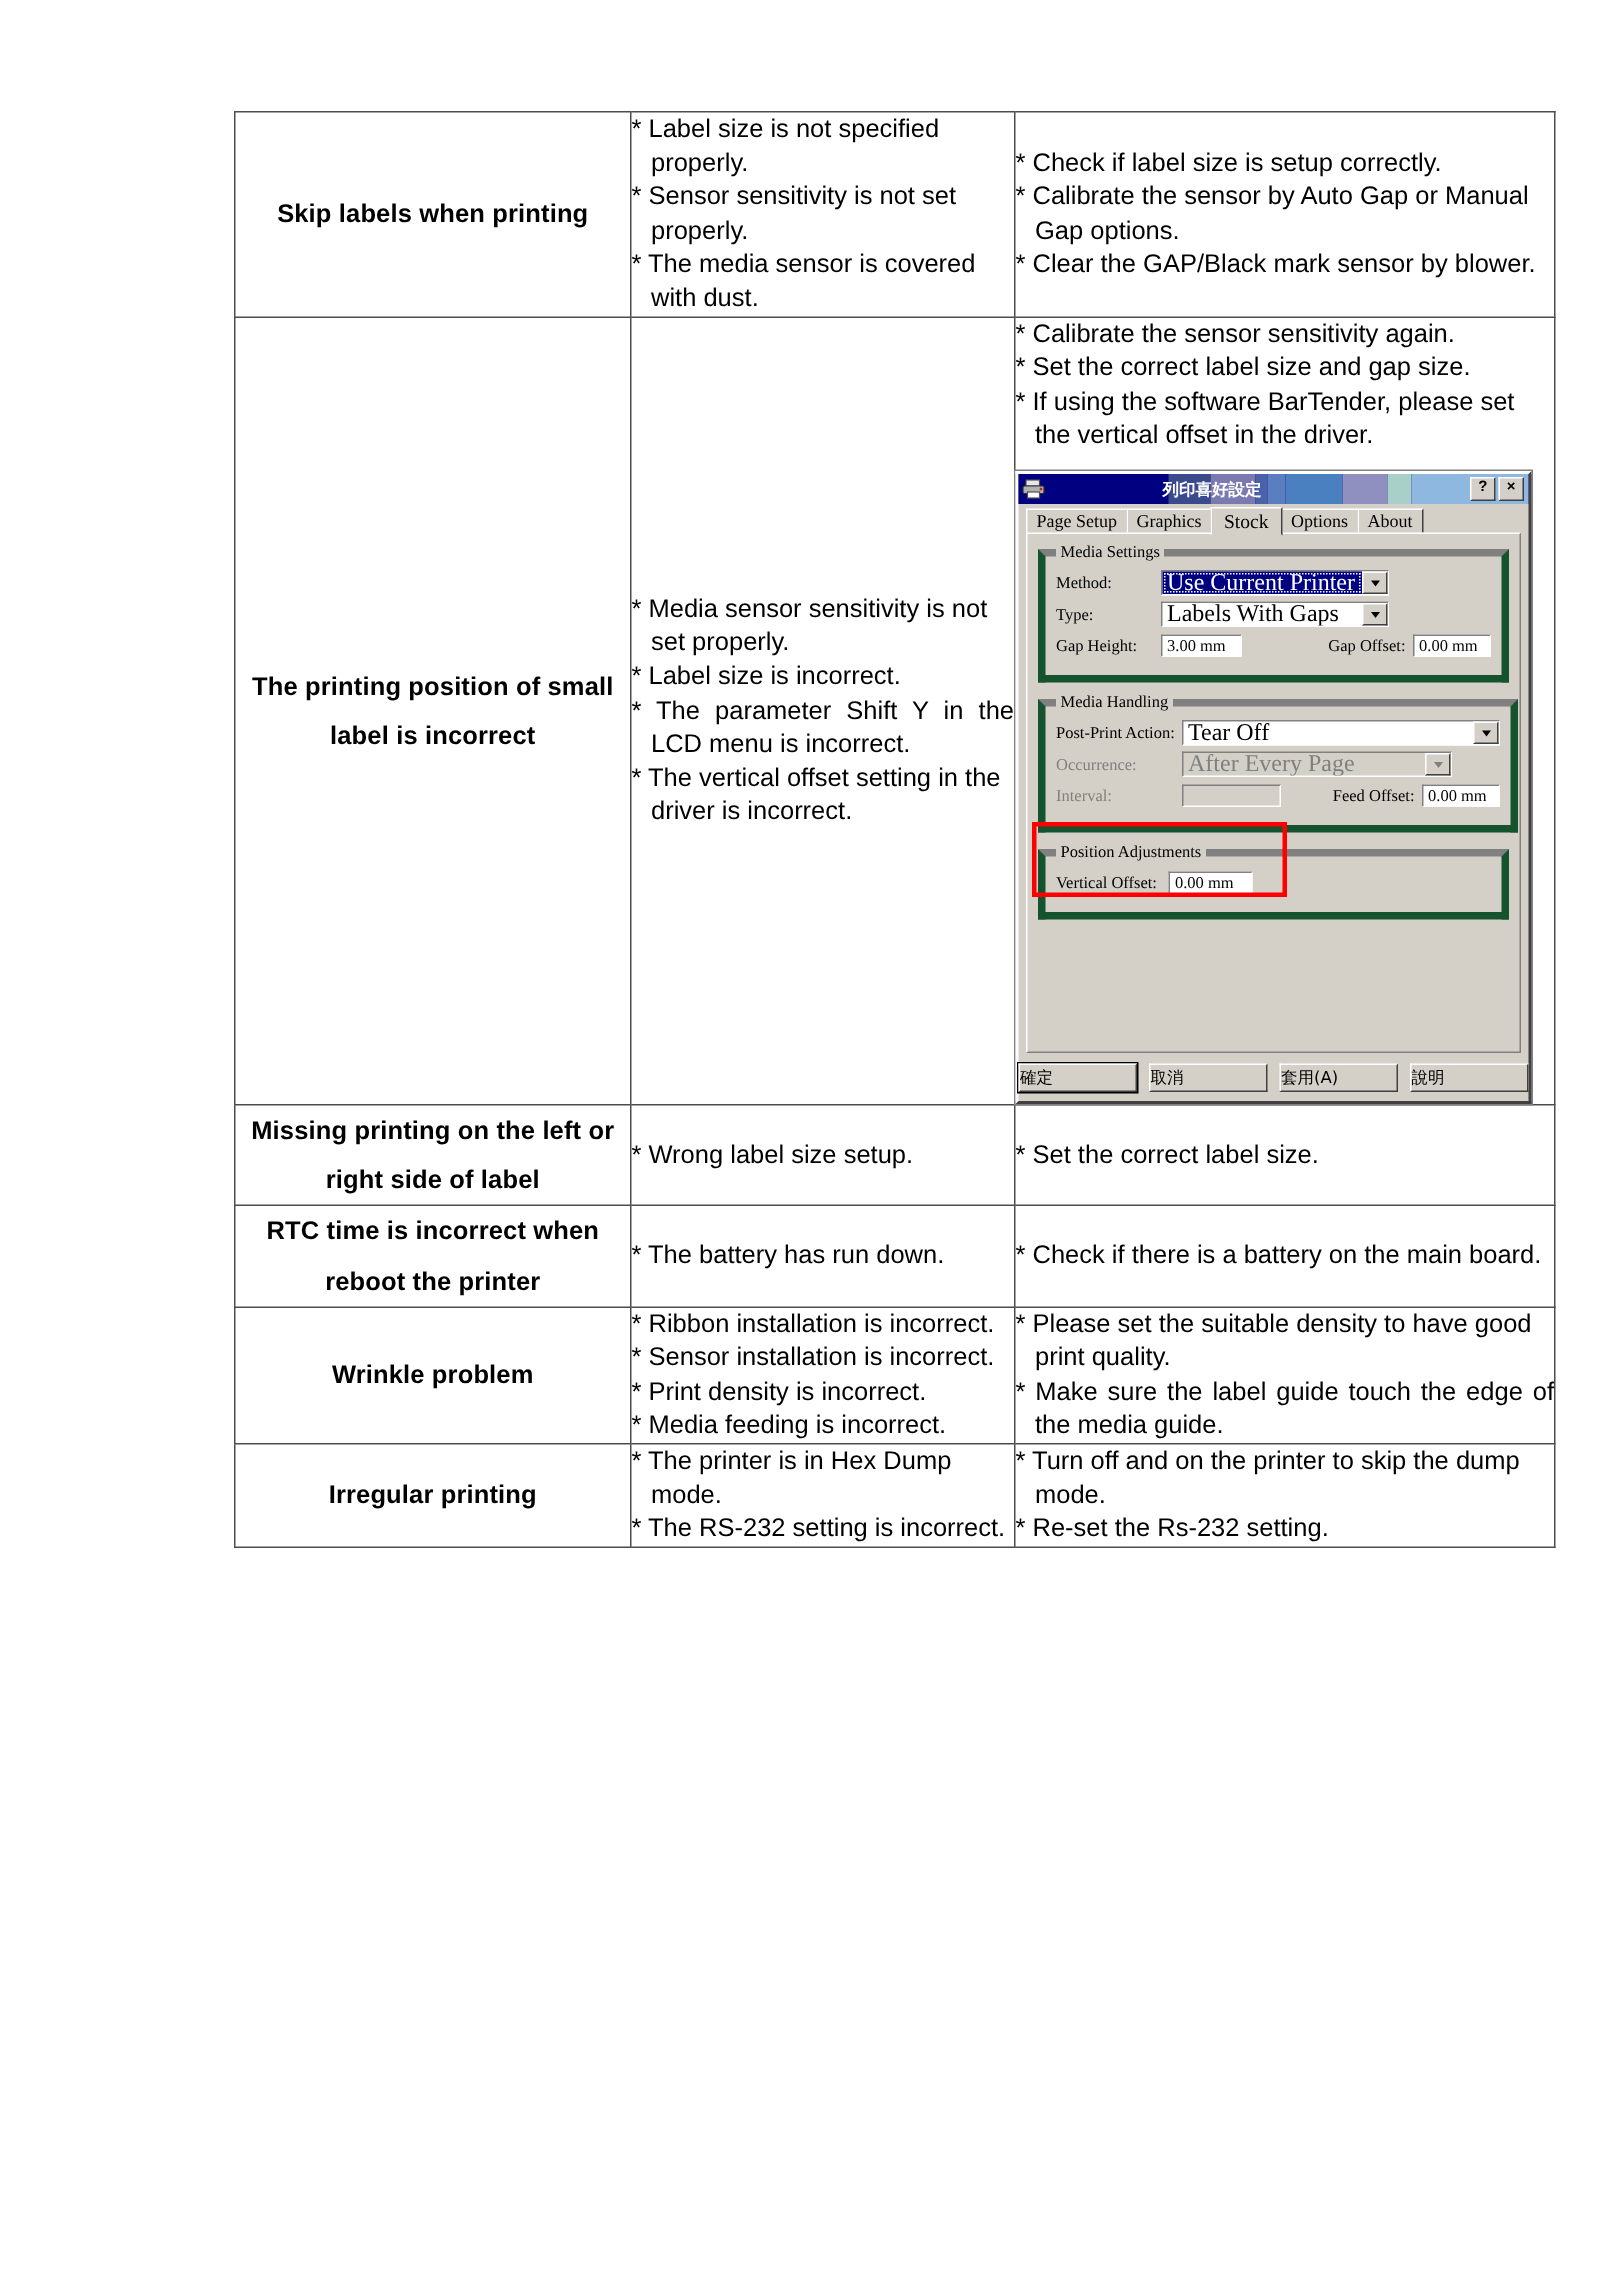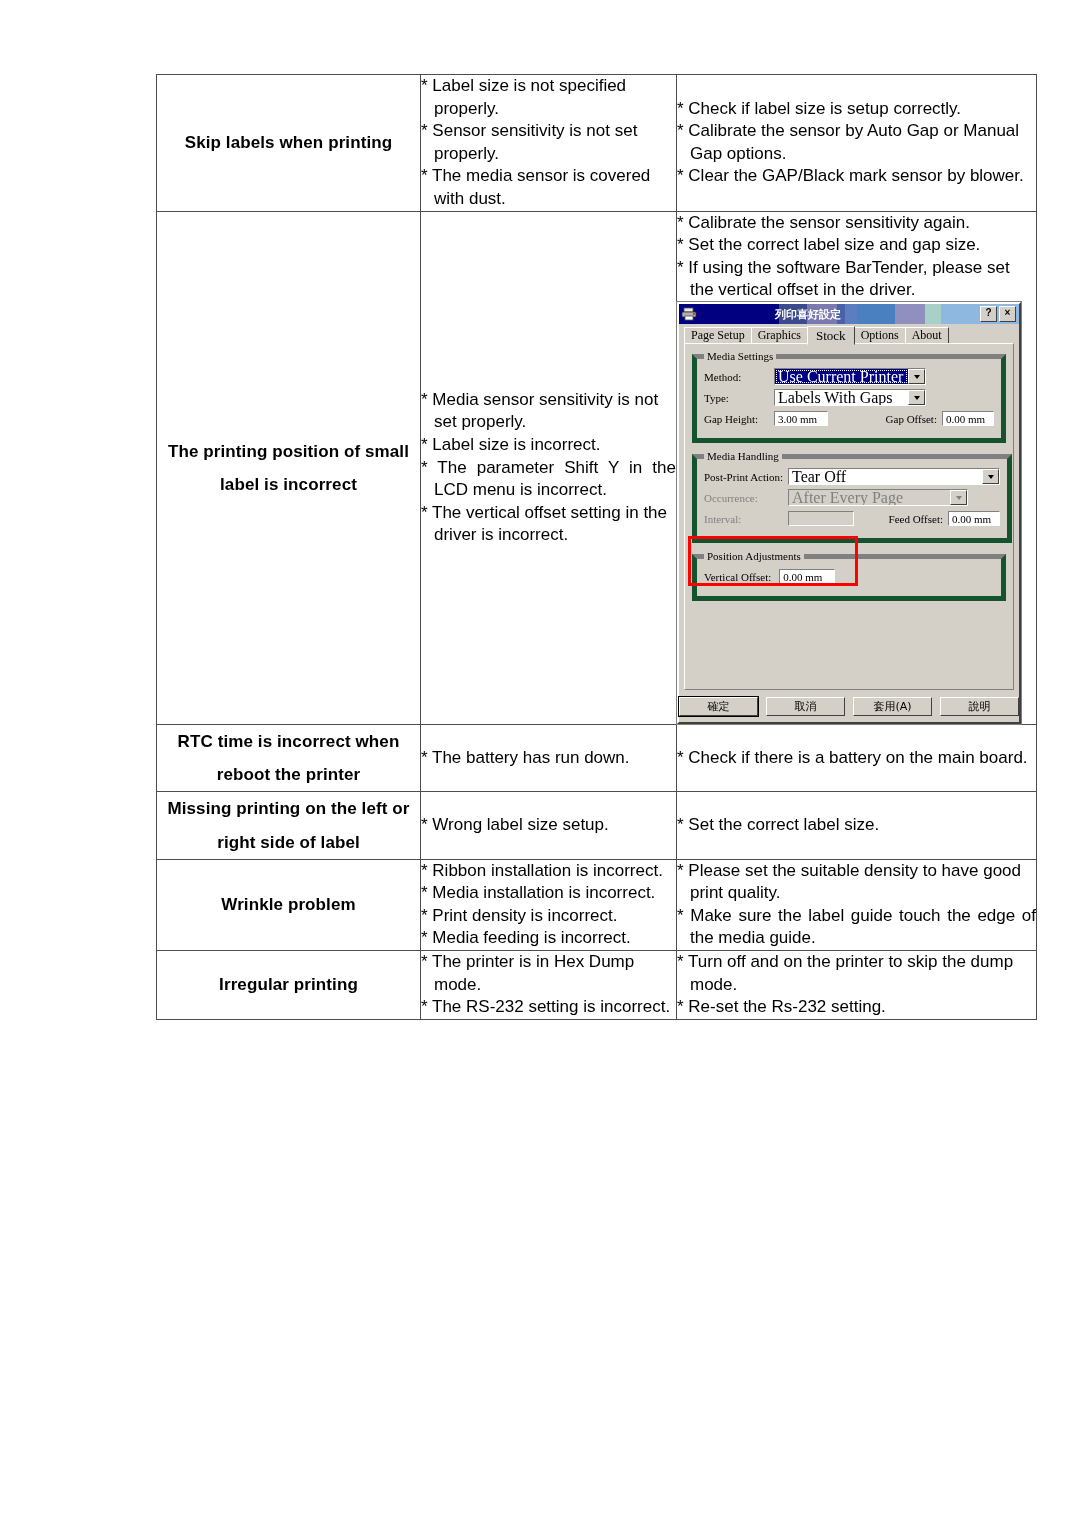--- a/index.html
+++ b/index.html
@@ -71,21 +71,21 @@
   
   .driver-cell {
     vertical-align: top;
     padding: 5px 3px 4px 5px;
   }
 
   
   .dlg {
     position: relative;
     width: 344px;
-    margin-top: 0;
+    margin-top: 12px;
     background: #d4d0c8;
     border: 2px solid;
     border-color: #ffffff #404040 #404040 #ffffff;
     box-shadow: 0 0 0 1px #808080;
     font-family: "Liberation Serif", serif;
     font-size: 11px;
     color: #000000;
     box-sizing: border-box;
   }
   .dlg-titlebar {
@@ -283,21 +283,20 @@
   }
   .dbtn {
     width: 84px;
     height: 19px;
     background: #d4d0c8;
     border: 1px solid;
     border-color: #ffffff #404040 #404040 #ffffff;
     font-family: "DejaVu Sans", sans-serif;
     font-size: 11px;
     line-height: 17px;
-    text-align: center;
     color: #000;
     box-sizing: border-box;
   }
   .dbtn.default {
     box-shadow: 0 0 0 1px #000000;
   }
 
   
   .pagenum {
     position: absolute;
@@ -483,51 +482,51 @@
               <span class="dbtn">套用(A)</span>
               <span class="dbtn">說明</span>
             </div>
           </div>
 
         </td>
       </tr>
 
       <tr>
         <td class="symptom">
+          <span>Missing printing on the left or</span><br>
+          <span>right side of label</span>
+        </td>
+        <td class="bullets">
+          <span class="bl">* Wrong label size setup.</span>
+        </td>
+        <td class="bullets">
+          <span class="bl">* Set the correct label size.</span>
+        </td>
+      </tr>
+
+      <tr>
+        <td class="symptom">
           <span>RTC time is incorrect when</span><br>
           <span>reboot the printer</span>
         </td>
         <td class="bullets">
           <span class="bl">* The battery has run down.</span>
         </td>
         <td class="bullets">
           <span class="bl">* Check if there is a battery on the main board.</span>
-        </td>
-      </tr>
-
-      <tr>
-        <td class="symptom">
-          <span>Missing printing on the left or</span><br>
-          <span>right side of label</span>
-        </td>
-        <td class="bullets">
-          <span class="bl">* Wrong label size setup.</span>
-        </td>
-        <td class="bullets">
-          <span class="bl">* Set the correct label size.</span>
         </td>
       </tr>
 
       <tr>
         <td class="symptom">
           <span>Wrinkle problem</span>
         </td>
         <td class="bullets cell-pad-top">
           <span class="bl">* Ribbon installation is incorrect.</span>
-          <span class="bl">* Media installation is incorrect.</span>
+          <span class="bl">* Sensor installation is incorrect.</span>
           <span class="bl">* Print density is incorrect.</span>
           <span class="bl">* Media feeding is incorrect.</span>
         </td>
         <td class="bullets">
           <span class="bl">* Please set the suitable density to have good print quality.</span>
           <span class="bl justify">* Make sure the label guide touch the edge of the media guide.</span>
         </td>
       </tr>
 
 

